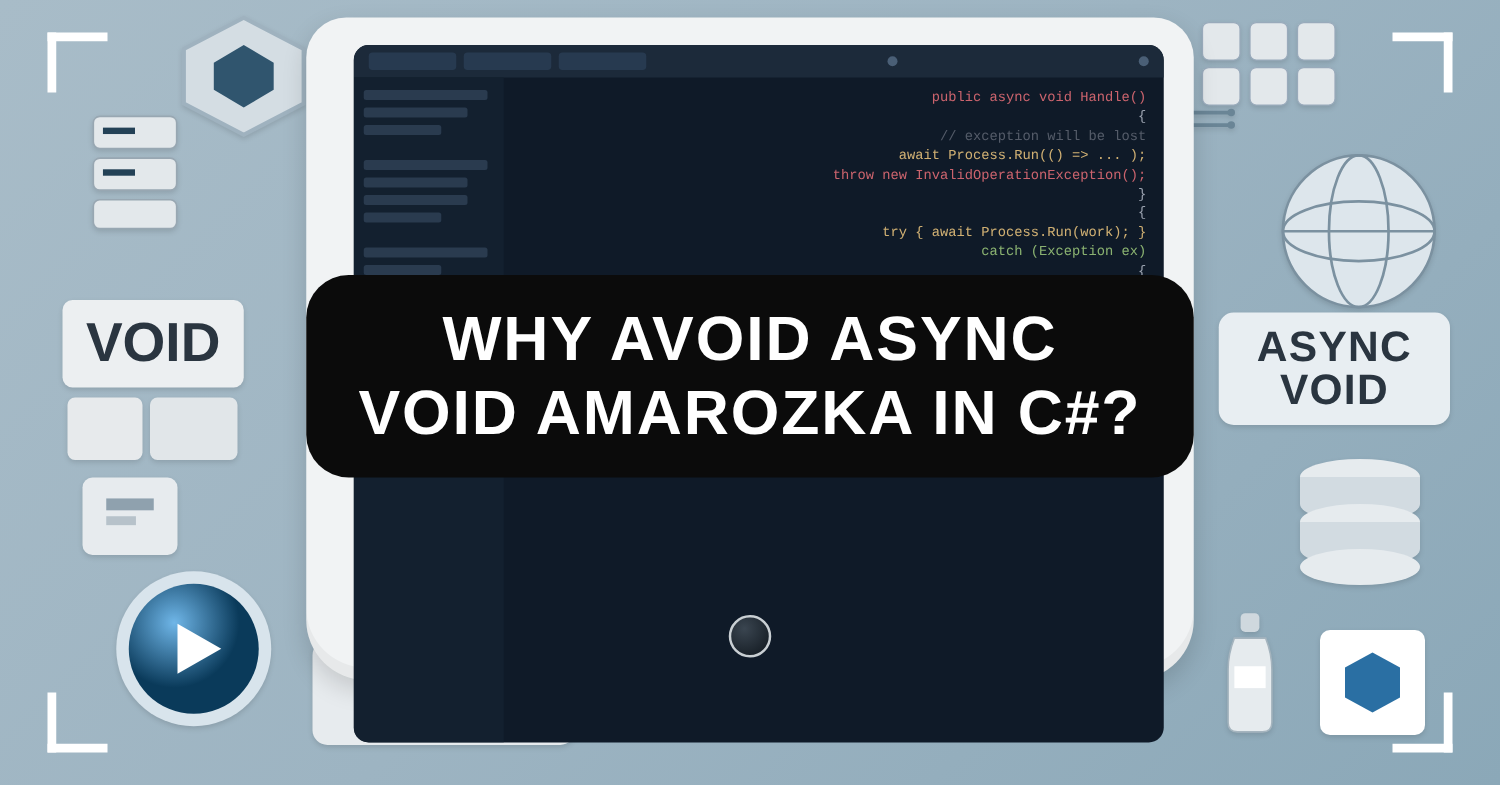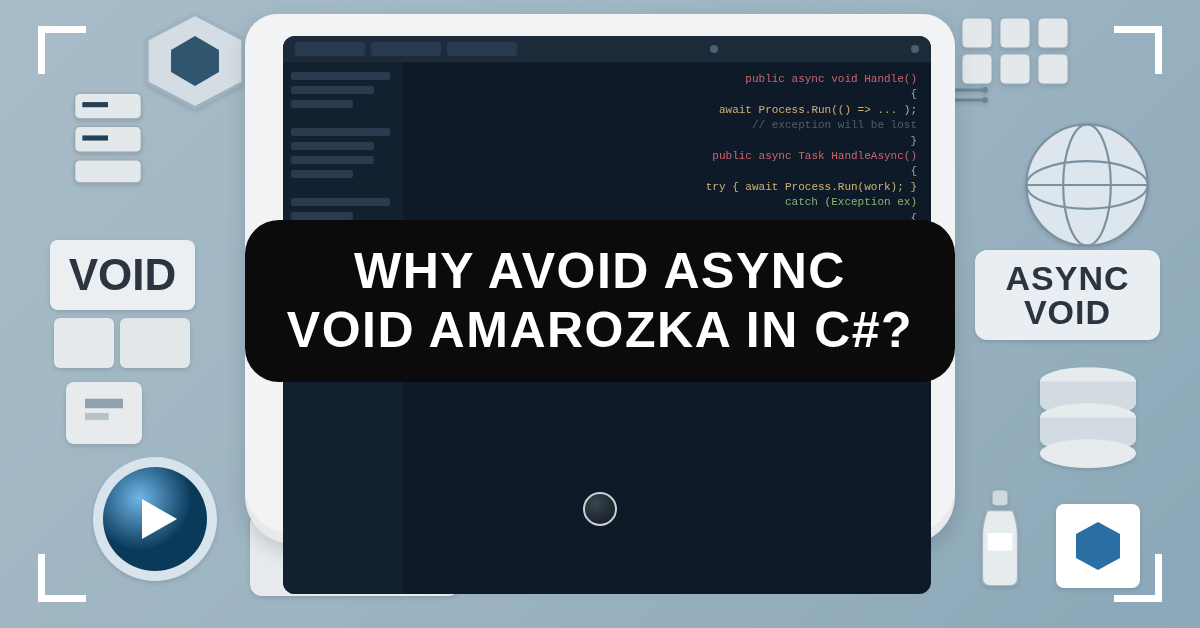--- a/index.html
+++ b/index.html
@@ -246,25 +246,25 @@
           <div class="sbline m"></div>
           <div class="sbline m"></div>
           <div class="sbline s"></div>
         <div class="sbgap"></div>
         <div class="sbline l"></div>
           <div class="sbline s"></div>
       </div>
       <div class="codearea" id="codearea">
           <div class="codeline kw">public async void Handle()</div>
           <div class="codeline pl">{</div>
+          <div class="codeline cm">    // exception will be lost</div>
           <div class="codeline fn">    await Process.Run(() =&gt; ... );</div>
-          <div class="codeline cm">    // exception will be lost</div>
+          <div class="codeline kw">    throw new InvalidOperationException();</div>
           <div class="codeline pl">}</div>
           <div class="codeline pl"></div>
-          <div class="codeline kw">public async Task HandleAsync()</div>
           <div class="codeline pl">{</div>
           <div class="codeline fn">    try { await Process.Run(work); }</div>
           <div class="codeline st">    catch (Exception ex)</div>
           <div class="codeline pl">    {</div>
           <div class="codeline fn">        _logger.LogError(ex, "fail");</div>
           <div class="codeline pl">    }</div>
           <div class="codeline pl">}</div>
         </div>
     </div>
   </div>

